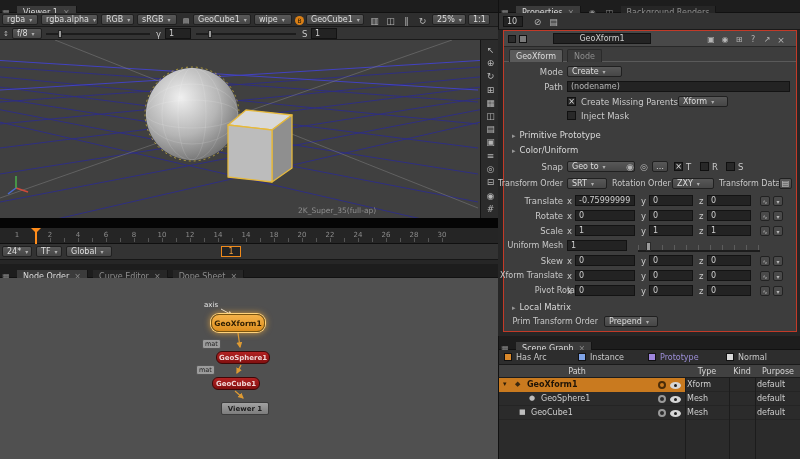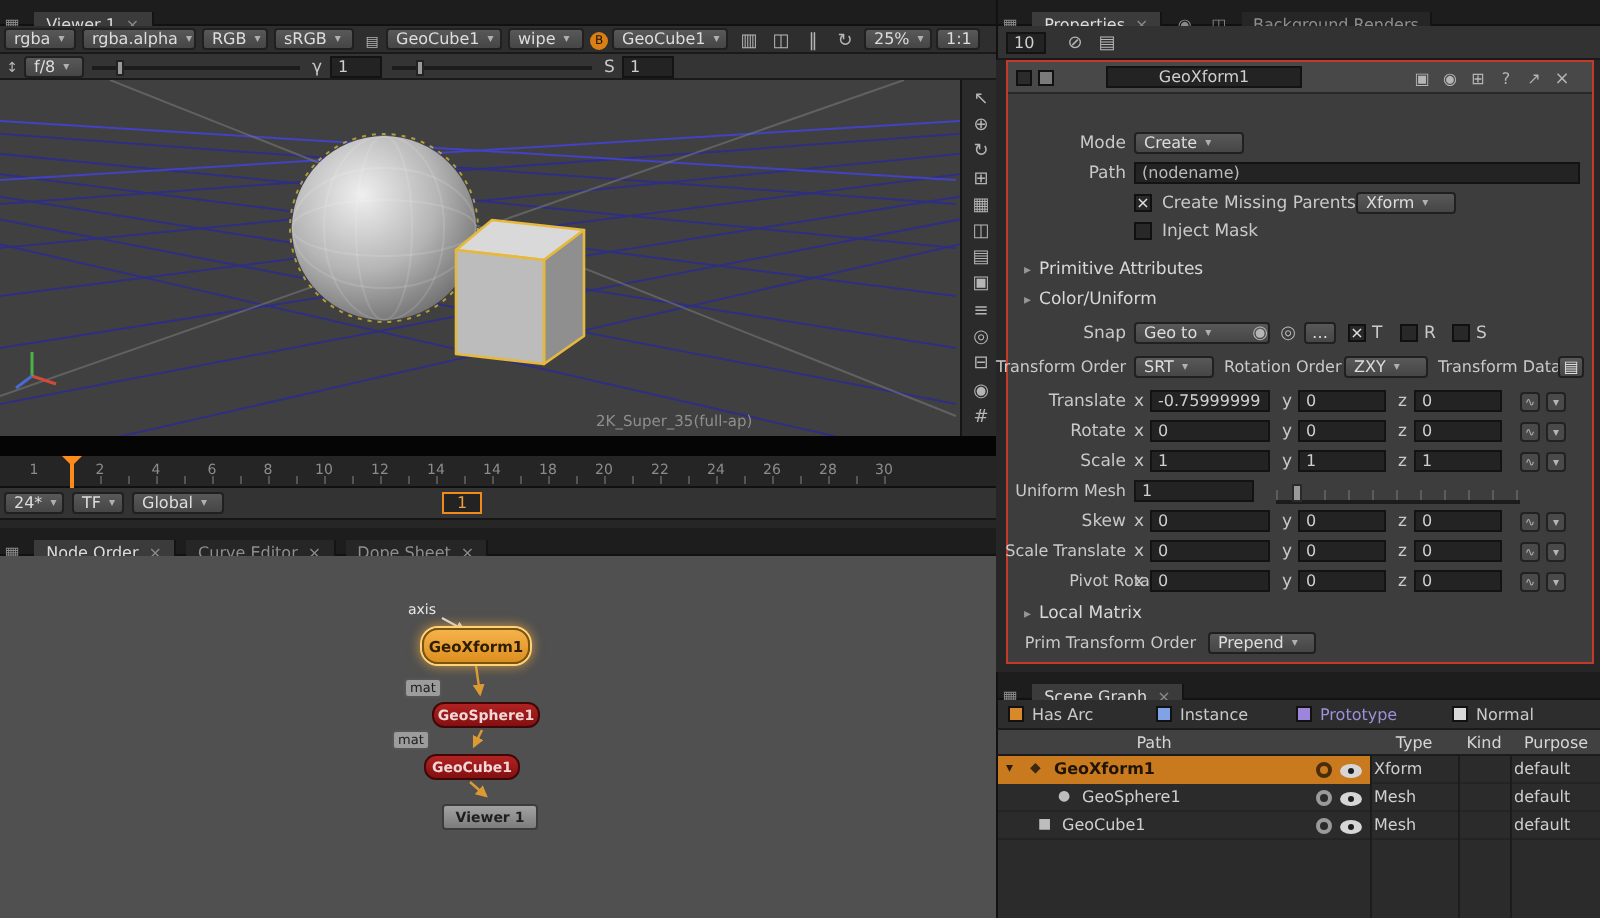--- a/index.html
+++ b/index.html
@@ -290,20 +290,28 @@
         <span>GeoXform1</span>
       </div>
     <span class="icn" style="left:201px;top:3px;width:12px;height:11px;font-size:8px">▣</span>
     <span class="icn" style="left:215px;top:3px;width:12px;height:11px;font-size:8px">◉</span>
     <span class="icn" style="left:229px;top:3px;width:12px;height:11px;font-size:8px">⊞</span>
     <span class="icn" style="left:243px;top:3px;width:12px;height:11px;font-size:8px">?</span>
     <span class="icn" style="left:257px;top:3px;width:12px;height:11px;font-size:8px">↗</span>
     <span class="icn" style="left:271px;top:3px;width:12px;height:11px;font-size:9px">×</span>
   </div>
 
+  <div style="position:absolute;left:0;top:16px;width:292px;height:15px;border-bottom:1px solid #5a5a5a">
+    <span class="tab on" style="position:absolute;left:5px;top:2px;height:13px;background:#5a5a5a;border:1px solid #2a2a2a;border-bottom:none;border-radius:2px 2px 0 0">
+        <span>GeoXform</span>
+      </span>
+    <span class="tab" style="position:absolute;left:63px;top:2px;height:13px;background:#3a3a3a;border:1px solid #2a2a2a;border-bottom:none;border-radius:2px 2px 0 0">
+        <span>Node</span>
+      </span>
+  </div>
 </div>
 
 <span class="lbl rlbl" style="left:498px;top:67px;width:65px">Mode</span>
 <div class="btn dd" style="left:567px;top:66px;width:55px">
     <span>Create</span>
   </div>
 
 <span class="lbl rlbl" style="left:498px;top:82px;width:65px">Path</span>
 <div class="fld" style="left:567px;top:81px;width:223px;color:#b9b9b9">
     <span>(nodename)</span>
@@ -311,21 +319,21 @@
 
 <span class="cb on" style="left:567px;top:97px"></span>
 <span class="lbl" style="left:581px;top:97px">Create Missing Parents:</span>
 <div class="btn dd" style="left:678px;top:96px;width:50px">
     <span>Xform</span>
   </div>
 
 <span class="cb" style="left:567px;top:111px"></span>
 <span class="lbl" style="left:581px;top:111px">Inject Mask</span>
 
-<span class="grp" style="left:512px;top:130px">Primitive Attributes</span>
+<span class="grp" style="left:512px;top:130px">Primitive Prototype</span>
 <span class="grp" style="left:512px;top:145px">Color/Uniform</span>
 
 <span class="lbl rlbl" style="left:520px;top:162px;width:43px">Snap</span>
 <div class="btn dd" style="left:567px;top:161px;width:68px">
     <span>Geo to</span>
   </div>
 <span class="icn" style="left:624px;top:161px;width:12px;height:11px">◉</span>
 <span class="icn" style="left:638px;top:161px;width:12px;height:11px">◎</span>
 <div class="btn" style="left:652px;top:161px;width:16px;justify-content:center">
     <span>…</span>
@@ -415,21 +423,21 @@
 <div class="fld" style="left:649px;top:255px;width:44px">
     <span>0</span>
   </div>
 <span class="lbl" style="left:699px;top:256px">z</span>
 <div class="fld" style="left:707px;top:255px;width:44px">
     <span>0</span>
   </div>
 <span class="anim" style="left:760px;top:256px">∿</span>
 <span class="anim" style="left:773px;top:256px">▾</span>
 
-<span class="lbl rlbl" style="left:498px;top:271px;width:65px;font-size:8px">Scale Translate</span>
+<span class="lbl rlbl" style="left:498px;top:271px;width:65px;font-size:8px">Xform Translate</span>
 <span class="lbl" style="left:567px;top:271px">x</span>
 <div class="fld" style="left:575px;top:270px;width:60px">
     <span>0</span>
   </div>
 <span class="lbl" style="left:641px;top:271px">y</span>
 <div class="fld" style="left:649px;top:270px;width:44px">
     <span>0</span>
   </div>
 <span class="lbl" style="left:699px;top:271px">z</span>
 <div class="fld" style="left:707px;top:270px;width:44px">

